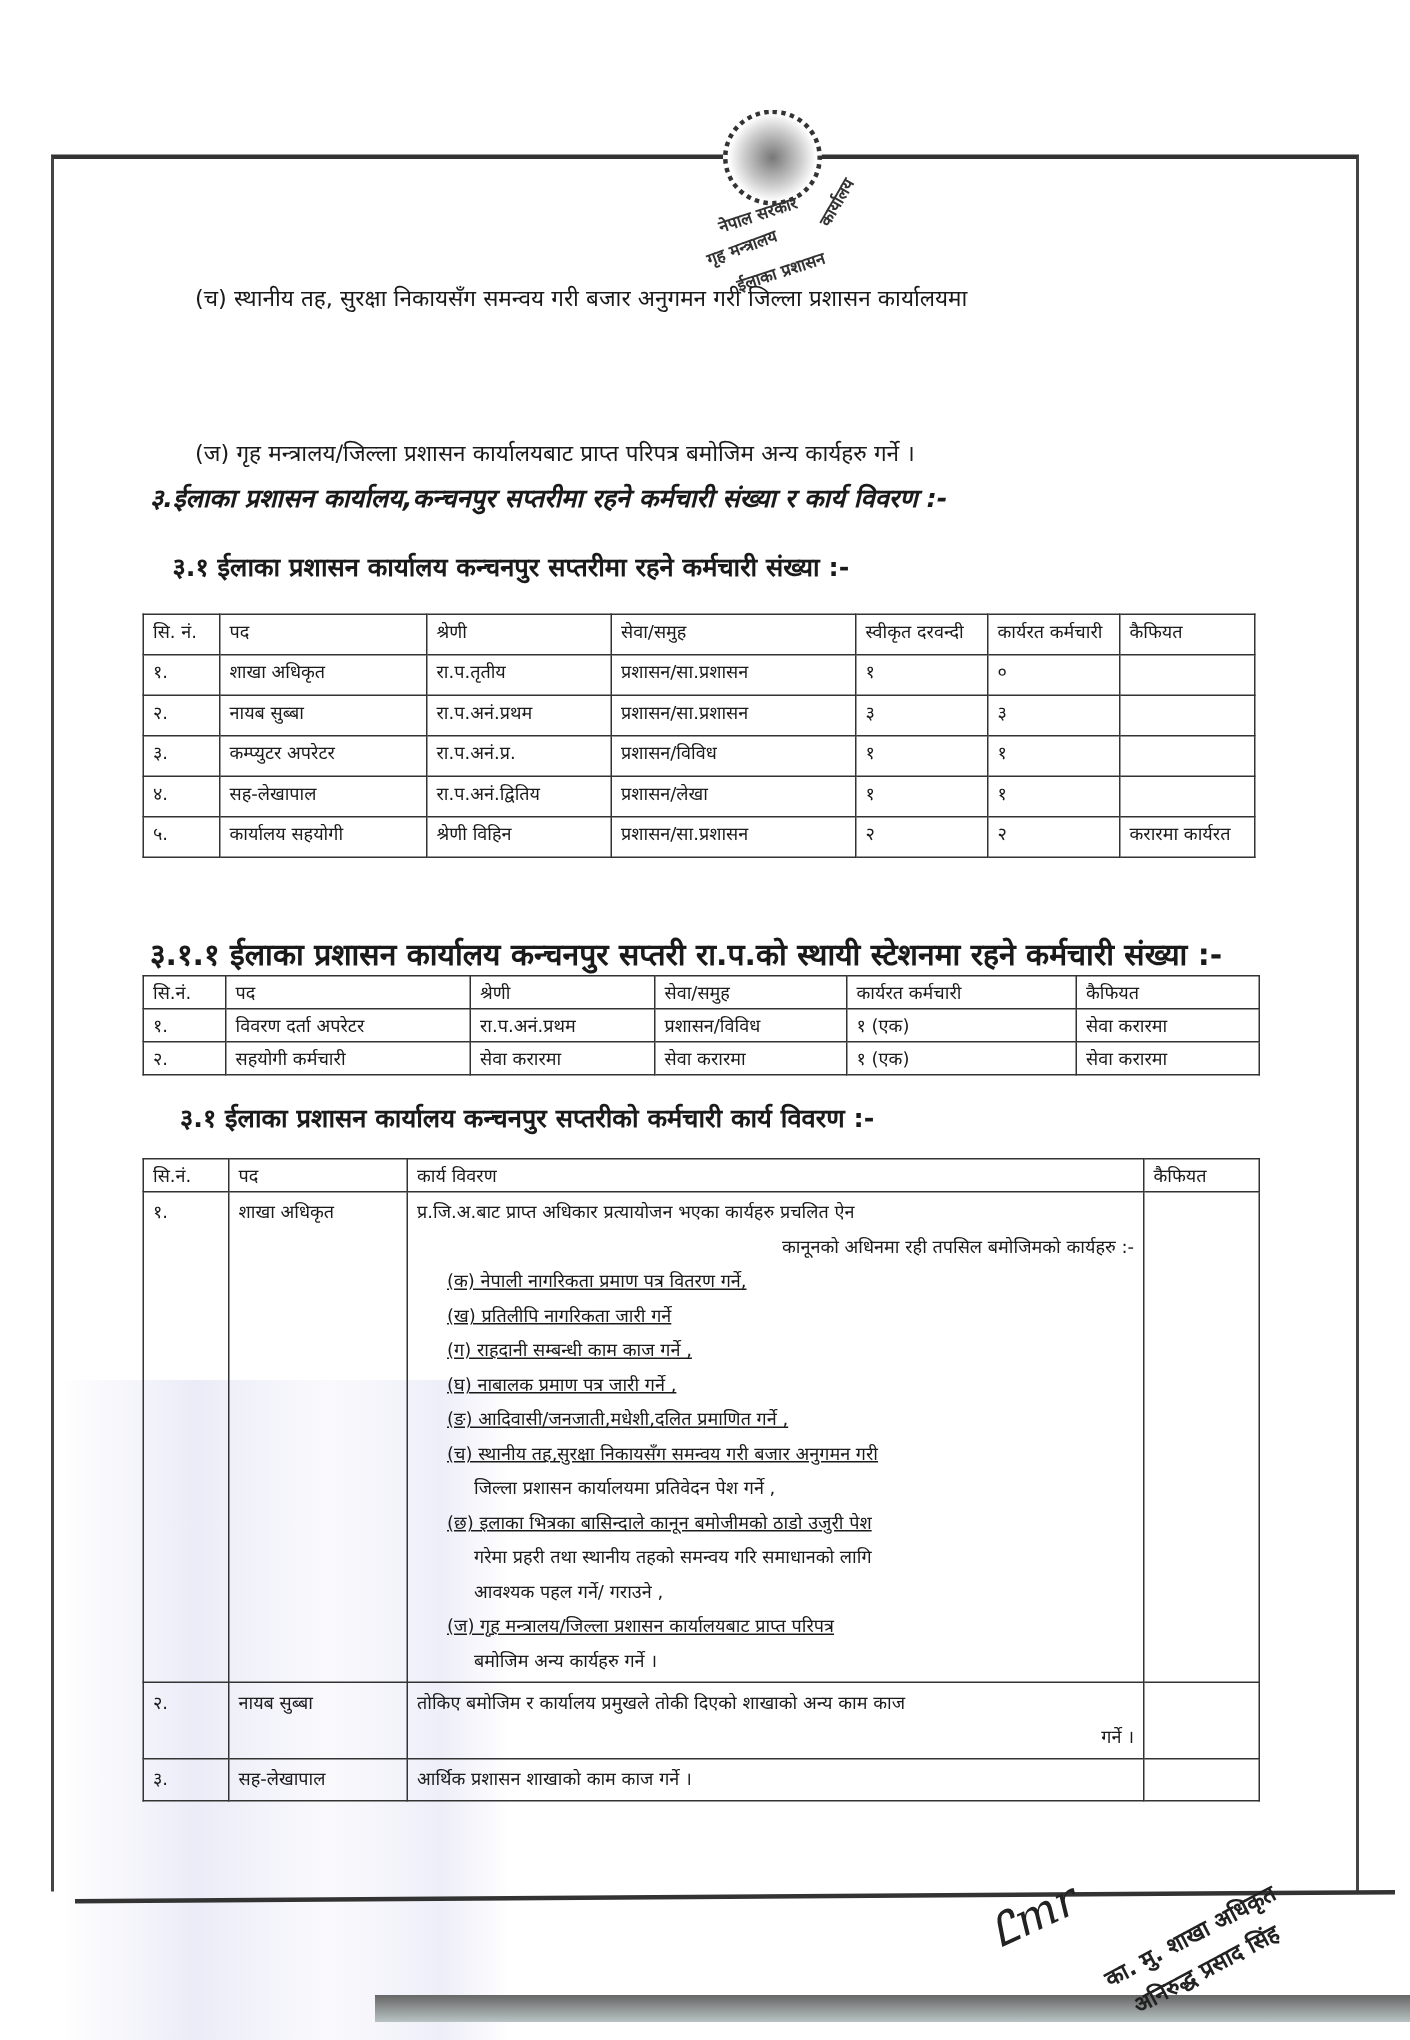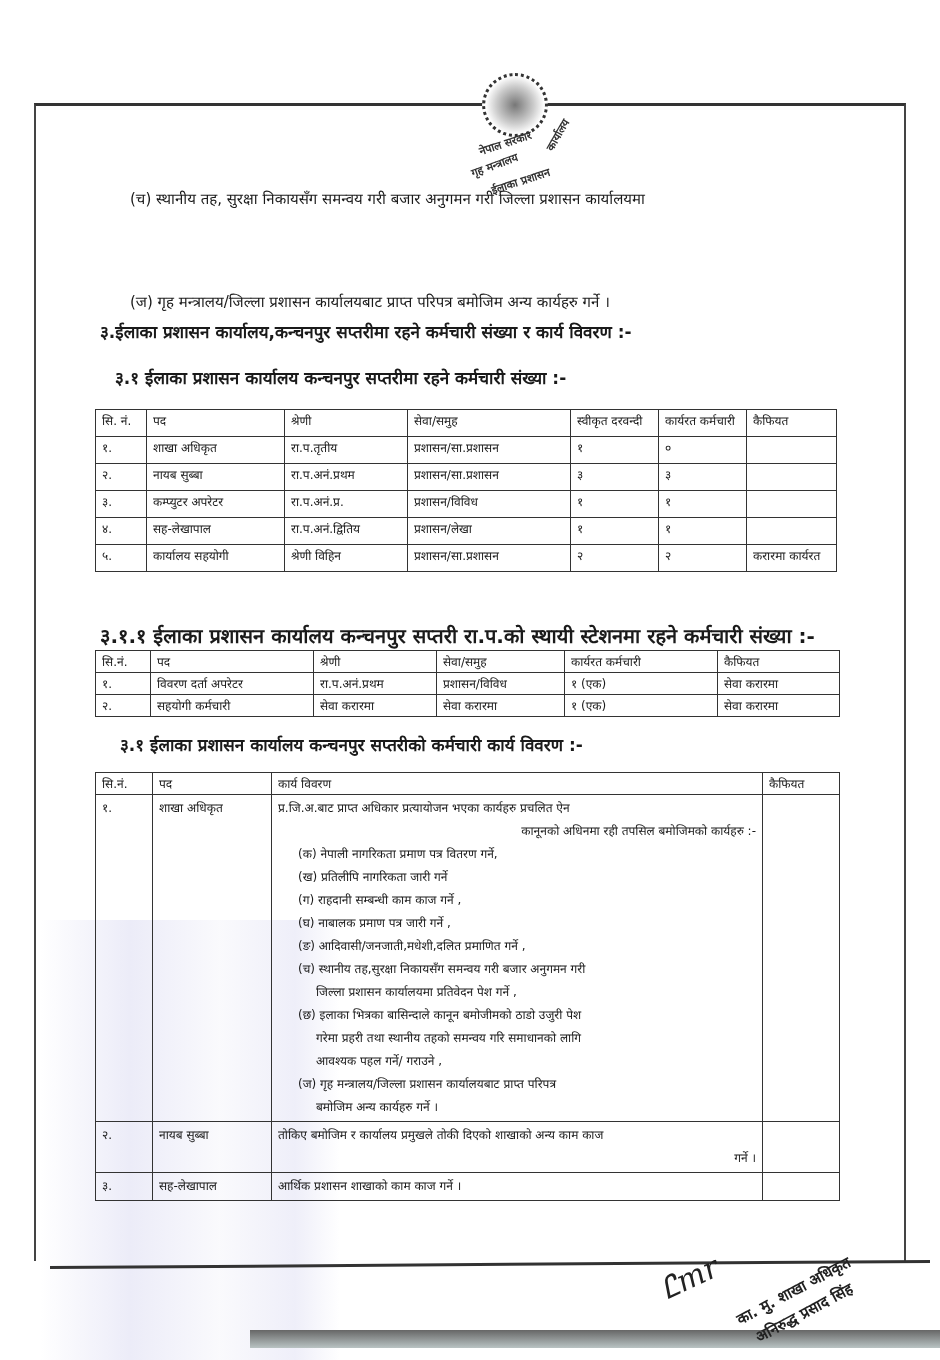--- a/index.html
+++ b/index.html
@@ -51,21 +51,21 @@
   table { border-collapse: collapse; position: absolute; font-size: 12px; }
   td, th { border: 1.5px solid #333; padding: 2px 6px; vertical-align: top; text-align: left; font-weight: normal; }
 
   #t1 { left: 95px; top: 409px; width: 742px; }
   #t1 td, #t1 th { height: 22px; }
   #t2 { left: 95px; top: 650px; width: 745px; }
   #t3 { left: 95px; top: 772px; width: 745px; }
   #t3 td { line-height: 23px; }
   .duty-line { white-space: nowrap; }
   .duty-indent { padding-left: 20px; text-align: right; }
-  .duty-sub { padding-left: 20px; }
+  .duty-sub { padding-left: 20px; text-decoration: underline; }
   .duty-sub2 { padding-left: 38px; }
 
   .signature {
     position: absolute; left: 640px; top: 1240px; width: 260px; height: 110px;
   }
   .sig-scrawl {
     position: absolute; left: 20px; top: 20px; font-size: 30px; font-style: italic; color: #222;
     transform: rotate(-25deg); font-family: "DejaVu Serif", serif;
   }
   .sig-line {
@@ -91,21 +91,21 @@
 
 <div class="para" style="left:130px; top:170px;margin-top:16px;">
   <div class="item-line">(च) स्थानीय तह, सुरक्षा निकायसँग समन्वय गरी बजार अनुगमन गरी जिल्ला प्रशासन कार्यालयमा</div>
 </div>
 <div class="para" style="left:130px; top:230px;">
 </div>
 <div class="para" style="left:130px; top:289px;">
   <div class="item-line">(ज) गृह मन्त्रालय/जिल्ला प्रशासन कार्यालयबाट प्राप्त परिपत्र बमोजिम अन्य कार्यहरु गर्ने ।</div>
 </div>
 
-<div class="heading" style="left:100px; top:320px;">३.ईलाका प्रशासन कार्यालय,कन्चनपुर सप्तरीमा रहने कर्मचारी संख्या र कार्य विवरण :-</div>
+<div class="heading" style="left:100px; top:320px;font-style:italic;">३.ईलाका प्रशासन कार्यालय,कन्चनपुर सप्तरीमा रहने कर्मचारी संख्या र कार्य विवरण :-</div>
 <div class="heading" style="left:115px; top:366px;">३.१ ईलाका प्रशासन कार्यालय कन्चनपुर सप्तरीमा रहने कर्मचारी संख्या :-</div>
 
 <table id="t1">
   <thead>
     <tr>
       <th style="width:38px">सि. नं.</th>
       <th style="width:125px">पद</th>
       <th style="width:110px">श्रेणी</th>
       <th style="width:150px">सेवा/समुह</th>
       <th style="width:75px">स्वीकृत दरवन्दी</th>

